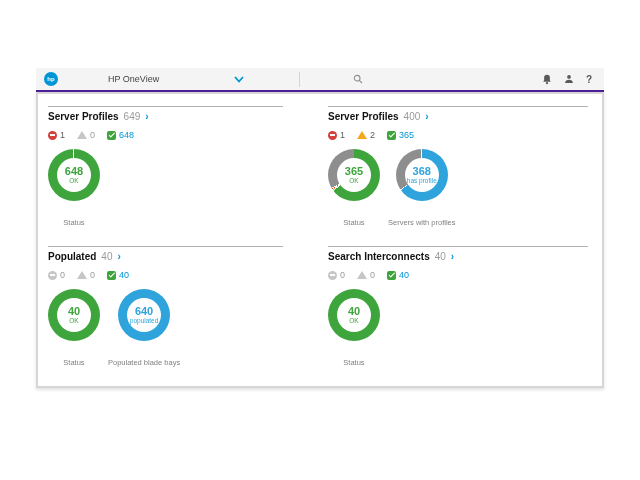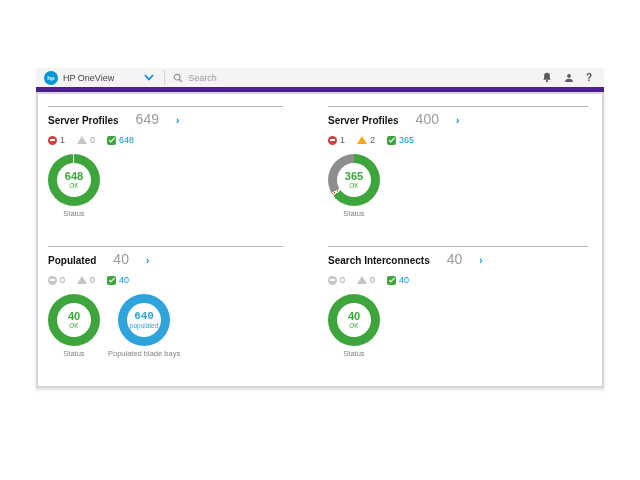--- a/index.html
+++ b/index.html
@@ -1,22 +1,22 @@
 <!DOCTYPE html>
 <html><head>
 <meta charset="utf-8">
 <style>
   * { margin:0; padding:0; box-sizing:border-box; }
   html,body { width:640px; height:480px; background:#ffffff; overflow:hidden;
               font-family:"Liberation Sans", sans-serif; }
   .app { position:absolute; left:36px; top:68px; width:568px; }
 
   
-  .topbar { height:24px; background:#f4f4f5; border-bottom:5px solid #4c1d95;
-            display:flex; align-items:center; padding:0 8px; }
+  .topbar { height:24px; background:#f4f4f5; border-bottom:2px solid #4c1d95;
+            display:flex; align-items:center; padding:0 8px;gap:45px; }
   .logo { width:14px; height:14px; border-radius:50%; background:#0096d6;
           color:#fff; font-size:6px; font-weight:bold; display:flex;
           align-items:center; justify-content:center; flex:0 0 auto; }
   .brand { font-size:9px; color:#444; margin-left:5px; }
   .chev { margin-left:30px; display:flex; align-items:center; }
   .vdiv { width:1px; height:15px; background:#d4d4d4; margin:0 8px 0 10px; }
   .searchwrap { display:flex; align-items:center; gap:5px; flex:1; }
   .searchwrap input { border:none; background:transparent; outline:none;
             font-size:9px; color:#555; width:200px; font-family:inherit; }
   .searchwrap input::placeholder { color:#9a9a9a; }
@@ -31,23 +31,23 @@
               border-bottom:4px solid transparent; border-right:5px solid #3c3c3c; }
 
   
   .mainpanel { height:296px; background:#fff; border:2px solid #d6d6d6;
                box-shadow:0 2px 3px rgba(0,0,0,.12); }
   .grid { display:grid; grid-template-columns:1fr 1fr; }
   .section { height:140px; }
   .section.colL { padding:12px 37px 0 10px; }
   .section.colR { padding:12px 14px 0 8px; }
   .rule { height:1px; background:#b3b3b3; }
-  .phead { margin-top:4px; display:flex; align-items:baseline; gap:17px; }
+  .phead { margin-top:4px; display:flex; align-items:baseline; gap:5px; }
   .ptitle { font-size:10px; font-weight:bold; color:#111; }
-  .pcount { font-size:14px; color:#9b9b9b; }
+  .pcount { font-size:10px; color:#9b9b9b; }
   .parrow { font-size:10px; color:#0096d6; font-weight:bold; }
 
   
   .statrow { margin-top:8px; display:flex; align-items:center; gap:12px; }
   .stat { display:flex; align-items:center; gap:3px; }
   .statval { font-size:9px; }
   .v-dark { color:#5b5b5b; } .v-gray { color:#9d9d9d; } .v-link { color:#0096d6; }
   .ic-crit { width:9px; height:9px; border-radius:50%; position:relative; }
   .ic-crit::after { content:""; position:absolute; left:2px; top:3.7px; width:5px;
                     height:1.6px; background:#fff; }
@@ -60,42 +60,41 @@
 
   
   .donutrow { margin-top:9px; display:flex; gap:8px; align-items:flex-start; }
   .donutcol { display:flex; flex-direction:column; align-items:center; min-width:52px; }
   .donut { width:52px; height:52px; border-radius:50%; position:relative; }
   .hole { position:absolute; left:9px; top:9px; width:34px; height:34px;
           border-radius:50%; background:#fff; display:flex; flex-direction:column;
           align-items:center; justify-content:center; }
   .dval { font-size:11px; font-weight:bold; line-height:11px; }
   .dcap { font-size:6.5px; line-height:8px; white-space:nowrap; }
-  .dlabel { margin-top:3px; font-size:7.5px; color:#818181; white-space:nowrap; }
+  .dlabel { margin-top:17px; font-size:7.5px; color:#818181; white-space:nowrap; }
 </style>
 </head>
 <body>
 
 <div class="app">
 
   <div class="topbar">
     <div class="logo">hp</div>
     <span class="brand">HP OneView</span>
     <span class="chev">
       <svg width="10" height="7" viewBox="0 0 10 7">
           <polyline points="1,1 5,5.5 9,1" fill="none" stroke="#0096d6" stroke-width="1.8"></polyline>
         </svg>
     </span>
     <span class="vdiv"></span>
     <span class="searchwrap">
       <svg width="10" height="10" viewBox="0 0 12 12">
         <circle cx="5" cy="5" r="3.4" fill="none" stroke="#8f8f8f" stroke-width="1.3"></circle>
         <line x1="7.6" y1="7.6" x2="10.8" y2="10.8" stroke="#8f8f8f" stroke-width="1.3"></line>
       </svg>
-      <input placeholder="Search" style="">
     </span>
     <span class="rightic">
       <svg width="10" height="11" viewBox="0 0 16 17">
         <path d="M8 1a4.6 4.6 0 0 0-4.6 4.6v4L2 12h12l-1.4-2.4v-4A4.6 4.6 0 0 0 8 1z" fill="#5a5a5a"></path>
         <circle cx="8" cy="14.3" r="1.7" fill="#5a5a5a"></circle>
       </svg>
       <svg width="10" height="10" viewBox="0 0 16 16">
         <circle cx="8" cy="4.6" r="3" fill="#5a5a5a"></circle>
         <path d="M1.8 14.5c0-3.6 2.8-5.3 6.2-5.3s6.2 1.7 6.2 5.3z" fill="#5a5a5a"></path>
       </svg>
@@ -165,20 +164,29 @@
         <div class="donutrow">
           <div class="donutcol">
             <div class="donut" style="background: conic-gradient(rgb(62, 164, 60) 0deg, rgb(62, 164, 60) 232.643deg, rgb(255, 255, 255) 232.643deg, rgb(255, 255, 255) 234.643deg, rgb(245, 168, 28) 234.643deg, rgb(245, 168, 28) 235.343deg, rgb(255, 255, 255) 235.343deg, rgb(255, 255, 255) 237.343deg, rgb(212, 63, 58) 237.343deg, rgb(212, 63, 58) 238.043deg, rgb(255, 255, 255) 238.043deg, rgb(255, 255, 255) 240.043deg, rgb(142, 142, 142) 240.043deg, rgb(142, 142, 142) 361.471deg, rgb(255, 255, 255) 361.471deg, rgb(255, 255, 255) 363.471deg);">
               <div class="hole">
                   <div class="dval" style="color: rgb(62, 164, 60);">365</div>
                   <div class="dcap" style="color: rgb(62, 164, 60);">OK</div>
                 </div>
             </div>
             <div class="dlabel">Status</div>
           </div>
+          <div class="donutcol">
+            <div class="donut" style="background: conic-gradient(rgb(46, 163, 220) 0deg, rgb(46, 163, 220) 234.571deg, rgb(255, 255, 255) 234.571deg, rgb(255, 255, 255) 236.571deg, rgb(142, 142, 142) 236.571deg, rgb(142, 142, 142) 358deg, rgb(255, 255, 255) 358deg, rgb(255, 255, 255) 360deg);">
+              <div class="hole">
+                  <div class="dval" style="color: rgb(46, 163, 220);">368</div>
+                  <div class="dcap" style="color: rgb(46, 163, 220);">has profile</div>
+                </div>
+            </div>
+            <div class="dlabel">Servers with profiles</div>
+          </div>
         </div>
       </section>
 
       <section class="section colL">
         <div class="rule"></div>
         <div class="phead">
           <span class="ptitle">Populated</span>
           <span class="pcount">40</span>
           <span class="parrow" style="color: rgb(0, 150, 214);">›</span>
         </div>
@@ -202,21 +210,21 @@
               <div class="hole">
                   <div class="dval" style="color: rgb(62, 164, 60);">40</div>
                   <div class="dcap" style="color: rgb(62, 164, 60);">OK</div>
                 </div>
             </div>
             <div class="dlabel">Status</div>
           </div>
           <div class="donutcol">
             <div class="donut" style="background: conic-gradient(rgb(46, 163, 220) 0deg, rgb(46, 163, 220) 360deg);">
               <div class="hole">
-                  <div class="dval" style="color: rgb(46, 163, 220); font-family: Liberation Mono, monospace;">640</div>
+                  <div class="dval" style="color: rgb(46, 163, 220);">640</div>
                   <div class="dcap" style="color: rgb(46, 163, 220);">populated</div>
                 </div>
             </div>
             <div class="dlabel">Populated blade bays</div>
           </div>
         </div>
       </section>
 
       <section class="section colR">
         <div class="rule"></div>

